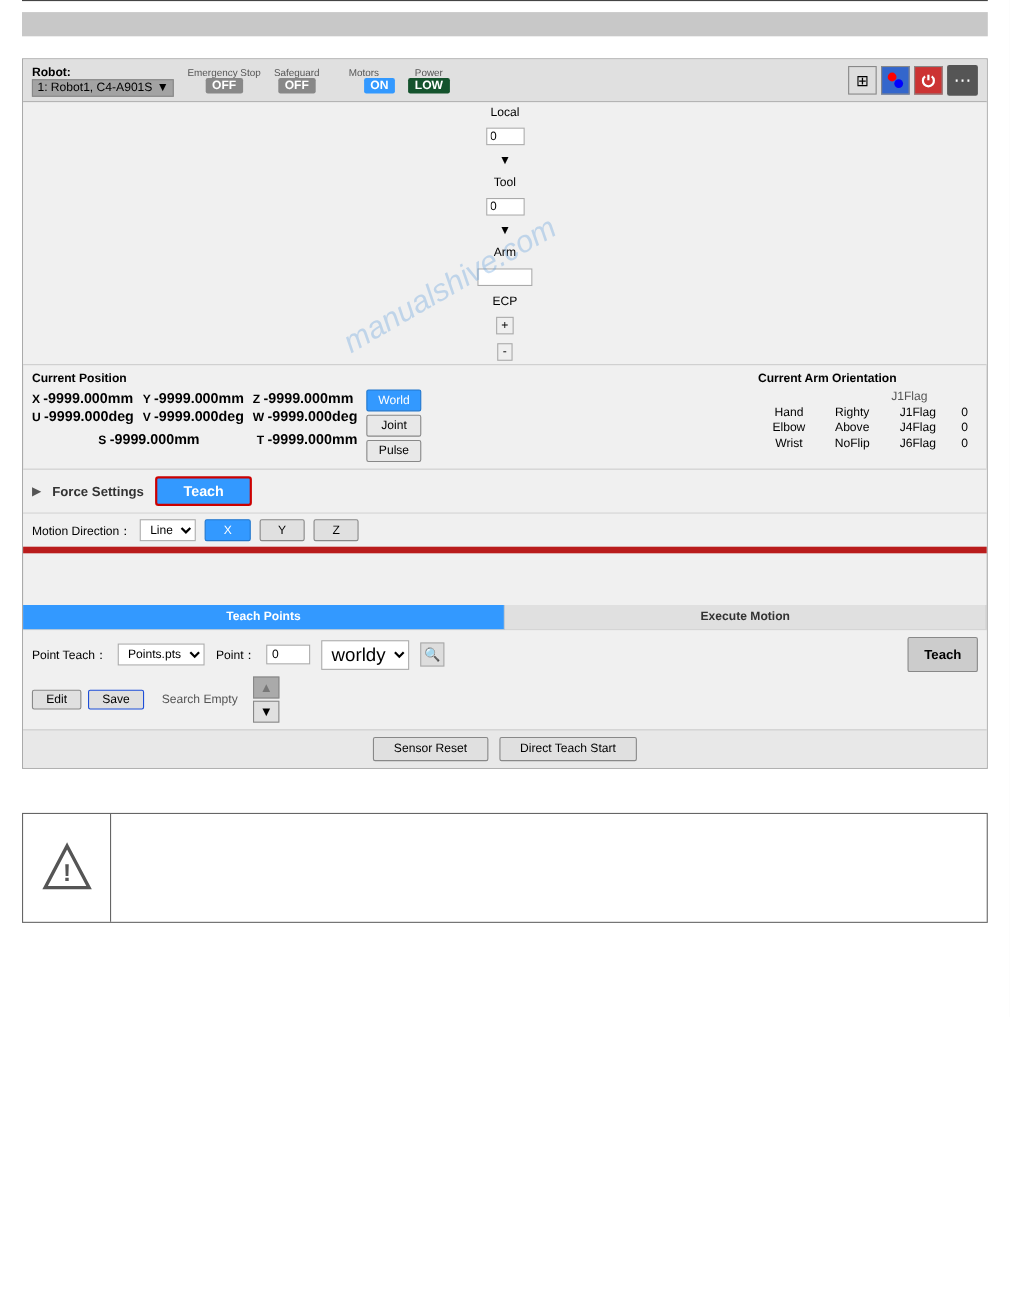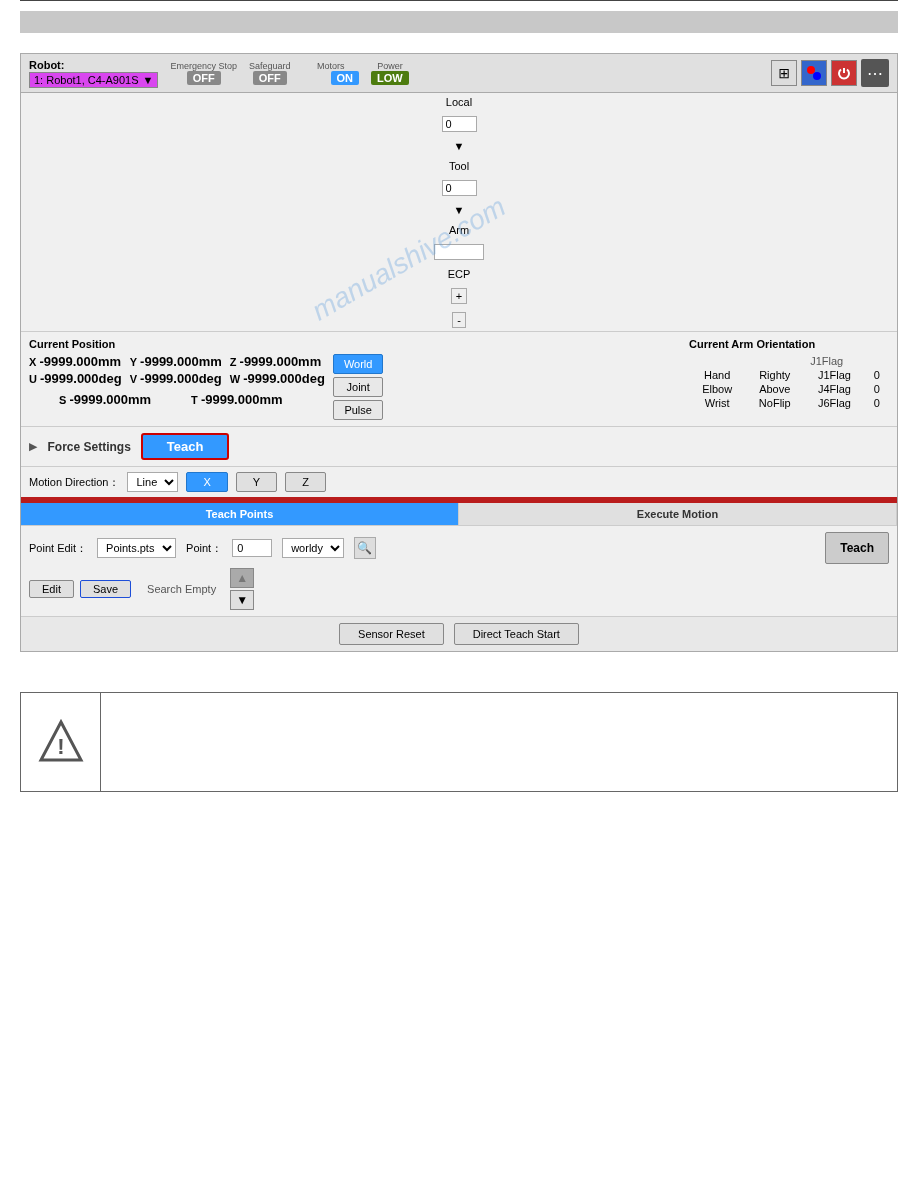--- a/index.html
+++ b/index.html
@@ -30,21 +30,21 @@
     .robot-top-bar {
       background: #e0e0e0;
       display: flex;
       align-items: center;
       padding: 4px 8px;
       gap: 12px;
       border-bottom: 1px solid #aaa;
     }
     .robot-label { font-weight: bold; font-size: 11px; }
     .robot-selector {
-      background: #d946ef;
+      background: #a3a3a3;
       border: 1px solid #888;
       font-size: 11px;
       padding: 1px 4px;
       display: flex;
       align-items: flex-start;
       gap: 4px;
     }
     .status-group {
       display: flex;
       flex-direction: column;
@@ -63,21 +63,21 @@
     .status-on {
       background: #3399ff;
       color: white;
       padding: 1px 6px;
       font-size: 11px;
       font-weight: bold;
       border-radius: 2px;
       margin-left: 28px;
     }
     .status-low {
-      background: #4d7c0f;
+      background: #14532d;
       color: white;
       padding: 1px 6px;
       font-size: 11px;
       font-weight: bold;
       border-radius: 2px;
     }
     .icon-grid {
       margin-left: auto;
       display: flex;
       align-items: center;
@@ -260,20 +260,21 @@
     }
     .tab-btn {
       flex: 1;
       padding: 5px 0;
       text-align: center;
       font-size: 11px;
       font-weight: bold;
       cursor: pointer;
       border: none;
       border-right: 1px solid #ccc;
+      margin-top: 47px;
     }
     .tab-btn.active {
       background: #3399ff;
       color: white;
     }
     .tab-btn.inactive {
       background: #e0e0e0;
       color: #333;
     }
 
@@ -297,21 +298,21 @@
     }
     .point-input {
       border: 1px solid #aaa;
       font-size: 11px;
       padding: 2px 4px;
       background: white;
       width: 40px;
     }
     .worldy-select {
       border: 1px solid #aaa;
-      font-size: 11px;
+      font-size: 17px;
       padding: 2px 4px;
       background: white;
     }
     .search-icon-btn {
       width: 22px; height: 22px;
       background: #ddd;
       border: 1px solid #aaa;
       display: flex; align-items: center; justify-content: center;
       cursor: pointer;
       font-size: 12px;
@@ -547,21 +548,21 @@
               </div>
               <div class="pos-item">
                 <span class="coord-label">V</span>
                 <span class="coord-val" style="font-size:13px; font-weight:bold;">-9999.000deg</span>
               </div>
               <div class="pos-item">
                 <span class="coord-label">W</span>
                 <span class="coord-val" style="font-size:13px; font-weight:bold;">-9999.000deg</span>
               </div>
             </div>
-            <div style="display:flex; gap:40px; padding-left:30px;">
+            <div style="display:flex; gap:52px; padding-left:30px;justify-content:flex-end;">
               <div class="pos-item">
                 <span class="coord-label">S</span>
                 <span class="coord-val" style="font-size:13px; font-weight:bold;">-9999.000mm</span>
               </div>
               <div class="pos-item">
                 <span class="coord-label">T</span>
                 <span class="coord-val" style="font-size:13px; font-weight:bold;">-9999.000mm</span>
               </div>
             </div>
           </div>
@@ -626,21 +627,21 @@
       <button class="axis-btn">Z</button>
     </div>
 
     <div class="tabs-row">
       <button class="tab-btn active">Teach Points</button>
       <button class="tab-btn inactive">Execute Motion</button>
     </div>
 
     <div class="bottom-section">
       <div class="point-file-row">
-        <span class="small-label">Point Edit：</span>
+        <span class="small-label">Point Teach：</span>
         <select class="file-select">
           <option>Points.pts</option>
         </select>
 
         <span class="small-label">Point：</span>
         <input type="text" class="point-input" value="0" style="">
         <select class="worldy-select">
           <option>worldy</option>
         </select>
 

